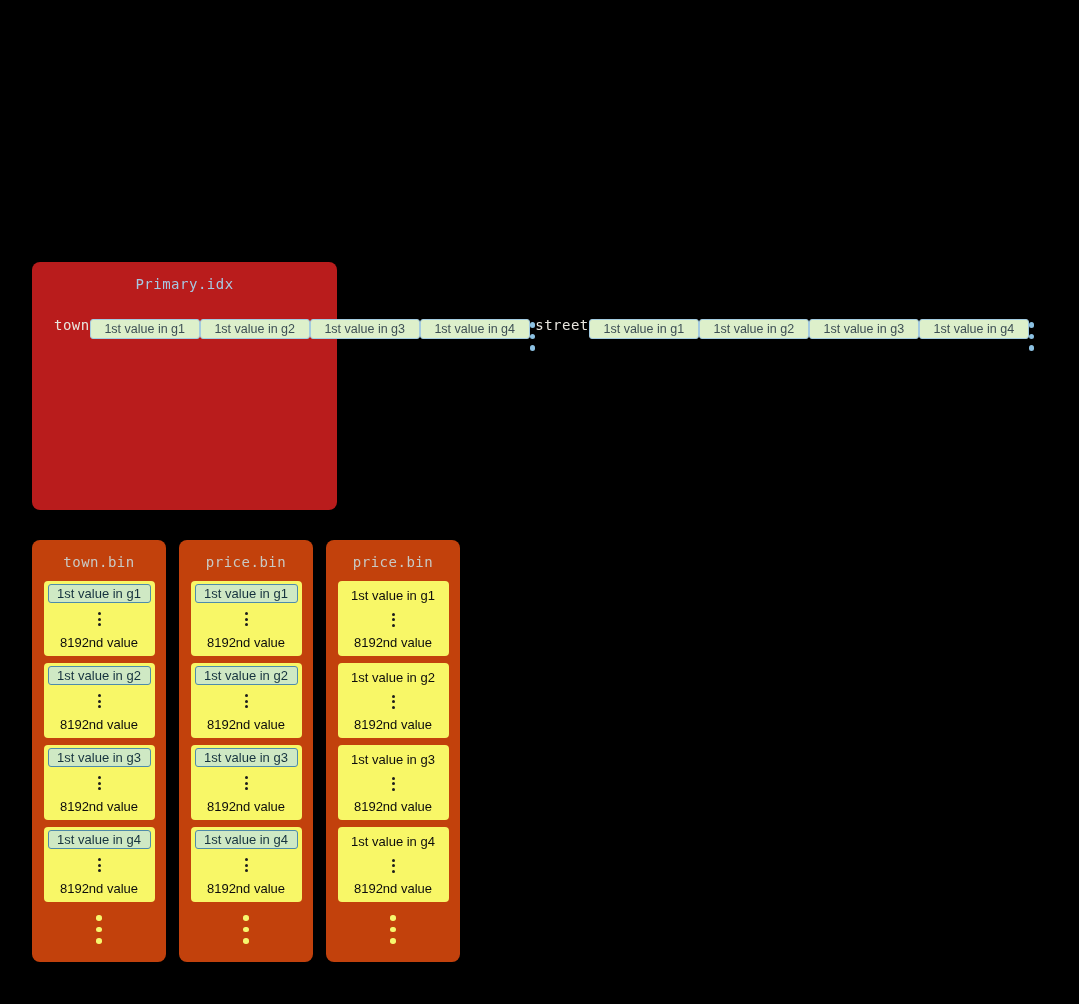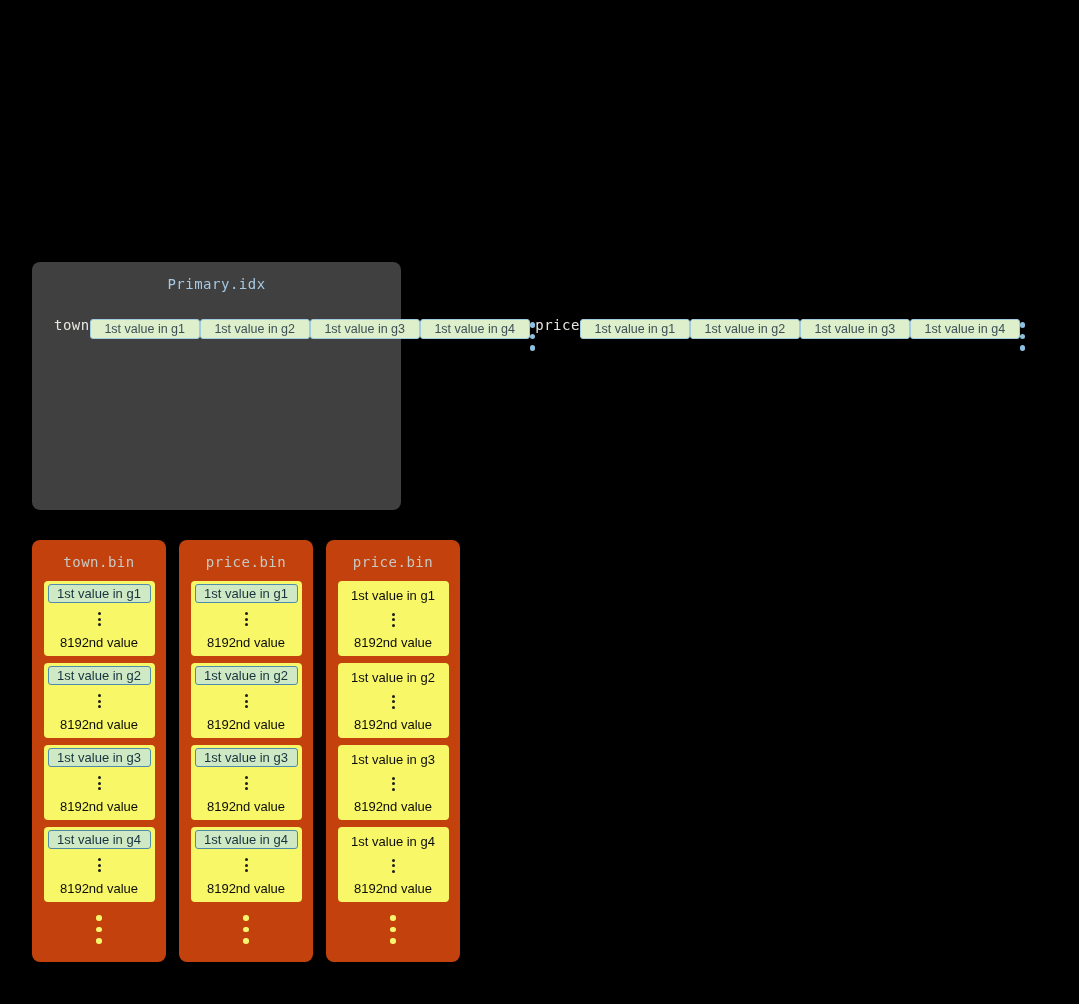--- a/index.html
+++ b/index.html
@@ -8,22 +8,22 @@
     width: 1079px; height: 1004px;
     background: #000000;
     font-family: "Liberation Sans", sans-serif;
     overflow: hidden;
   }
   .stage { position: relative; width: 1079px; height: 1004px; }
 
   
   .primary-panel {
     position: absolute; left: 32px; top: 262px;
-    width: 369px; height: 248px;
-    background: #404040; border-radius: 8px;
+    width: 305px; height: 248px;
+    background: #b91c1c; border-radius: 8px;
   }
   .primary-title {
     margin: 0; padding-top: 14px; text-align: center;
     font-family: "DejaVu Sans Mono", monospace;
     font-size: 14px; font-weight: normal;
     color: #a6c8e2; letter-spacing: 0.5px;
   }
   .primary-columns {
     display: flex; justify-content: space-between;
     padding: 0 22px; margin-top: 19px;
@@ -101,21 +101,21 @@
         <div class="chip">1st value in g3</div>
         <div class="chip">1st value in g4</div>
         <div class="vdots blue">
             <i></i>
             <i></i>
             <i></i>
           </div>
       </div>
 
       <div class="pcol">
-        <div class="pcol-header">price</div>
+        <div class="pcol-header">street</div>
         <div class="chip">1st value in g1</div>
         <div class="chip">1st value in g2</div>
         <div class="chip">1st value in g3</div>
         <div class="chip">1st value in g4</div>
         <div class="vdots blue">
             <i></i>
             <i></i>
             <i></i>
           </div>
       </div>

